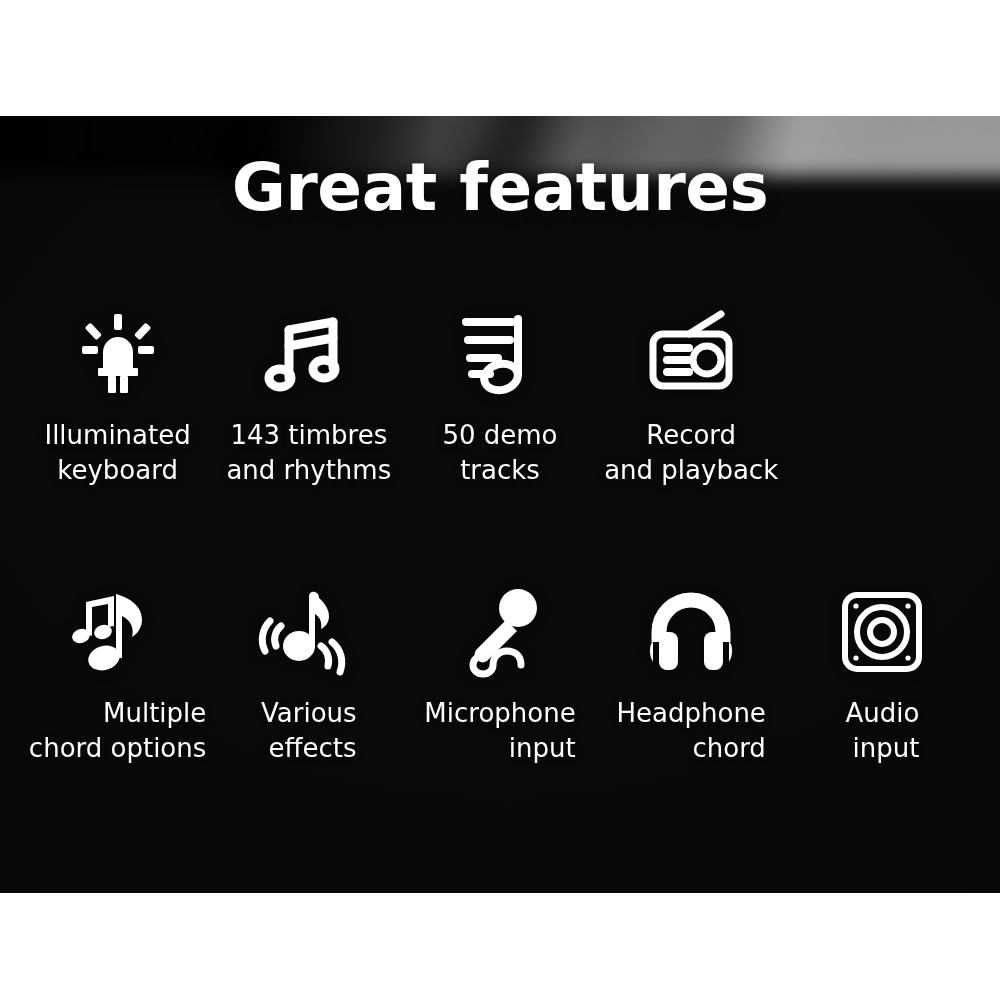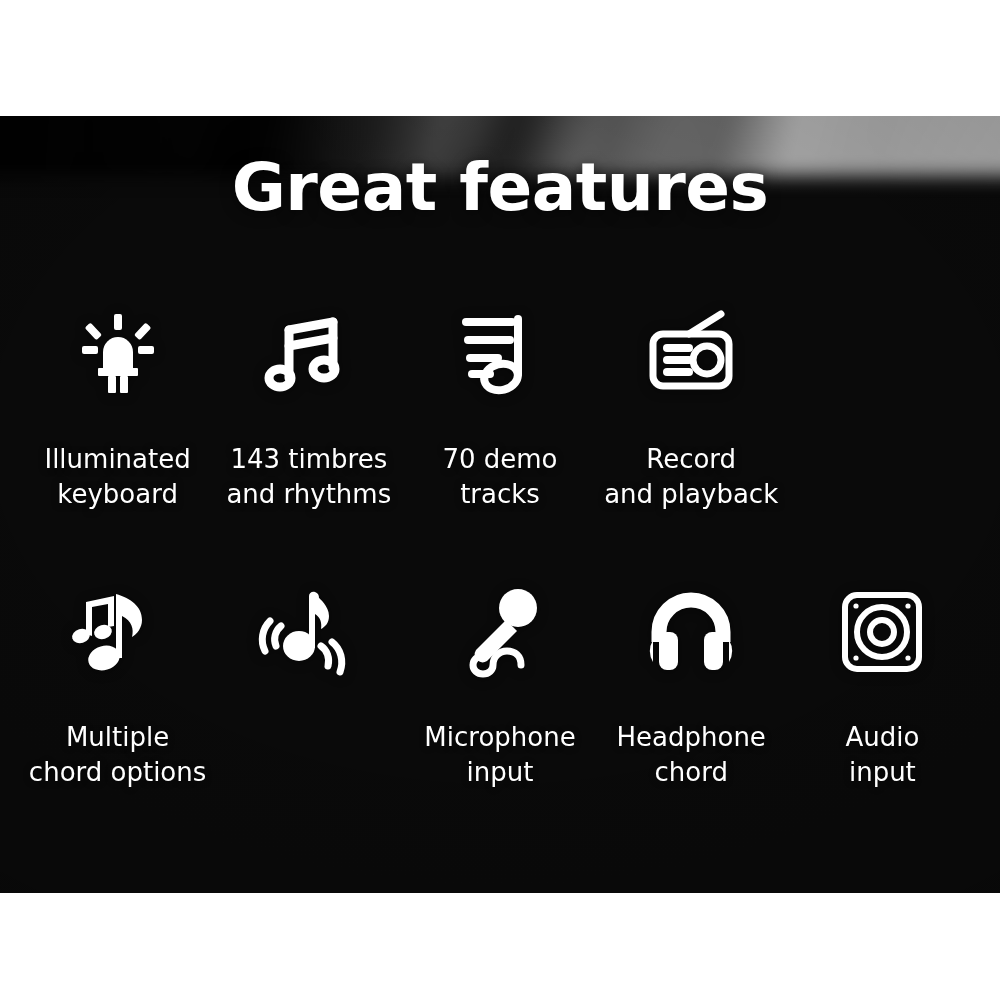--- a/index.html
+++ b/index.html
@@ -120,21 +120,20 @@
     z-index: 5;
   }
   .grid.row-one { top: 300px; }
   .grid.row-two { top: 578px; }
 
   .feature {
     display: flex;
     flex-direction: column;
     align-items: center;
     padding: 0 4px;
-    gap: 24px;
   }
   .feature-icon {
     height: 92px;
     display: flex;
     align-items: center;
     justify-content: center;
     filter: drop-shadow(0 1px 6px rgba(0,0,0,.45));
   }
   .feature-icon svg { display: block; overflow: visible; }
 
@@ -142,21 +141,21 @@
     margin-top: 18px;
     color: #ffffff;
     font-family: "DejaVu Sans", sans-serif;
     font-size: 26px;
     line-height: 35px;
     font-weight: normal;
     text-align: center;
     white-space: pre-line;
     text-shadow: 0 1px 7px rgba(0,0,0,.5);
   }
-  .grid.row-two .feature-label { text-shadow: 0 1px 7px rgba(0,0,0,.35); }
+  .grid.row-two .feature-label { text-shadow: 0 1px 7px rgba(0,0,0,.35); text-align: right; }
 </style>
 </head>
 <body>
 
 <div id="poster">
 
   <div class="photo">
     <div class="photo-blur">
       <div class="photo-layer bg-base"></div>
       <div class="photo-layer bg-whitekeys"></div>
@@ -218,21 +217,21 @@
 
           <path d="M12 14H58"></path>
           <path d="M14 32H56"></path>
           <path d="M16 50H44"></path>
           <path d="M18 66H36"></path>
 
           <ellipse cx="47" cy="69" rx="17" ry="13" transform="rotate(-14 47 69)"></ellipse>
           <path d="M64 66V11"></path>
         </svg>
       </div>
-      <div class="feature-label">70 demo
+      <div class="feature-label">50 demo
 tracks</div>
     </div>
 
 
     <div class="feature">
       <div class="feature-icon">
         <svg width="92" height="92" viewBox="0 0 92 92" fill="none" stroke="#fff" stroke-width="7" stroke-linecap="round" stroke-linejoin="round" aria-hidden="true">
 
           <path d="M44 26 76 6"></path>
 
@@ -282,20 +281,22 @@
             <path d="M18 40c-6 5-8 13-5 20"></path>
             <path d="M7 35c-8 8-10 20-5 30"></path>
           </g>
 
           <g fill="none" stroke="#fff" stroke-width="7" stroke-linecap="round">
             <path d="M58 60c6 4 9 12 7 20"></path>
             <path d="M69 56c9 7 12 19 8 30"></path>
           </g>
         </svg>
       </div>
+      <div class="feature-label">Various
+effects</div>
     </div>
 
     <div class="feature">
       <div class="feature-icon">
         <svg width="92" height="92" viewBox="0 0 92 92" aria-hidden="true">
 
           <ellipse cx="64" cy="22" rx="19" ry="19" fill="#fff"></ellipse>
 
           <path d="M51 9c6 10 14 18 25 21" fill="none" stroke="#aaa" stroke-width="3" opacity=".0"></path>
 

